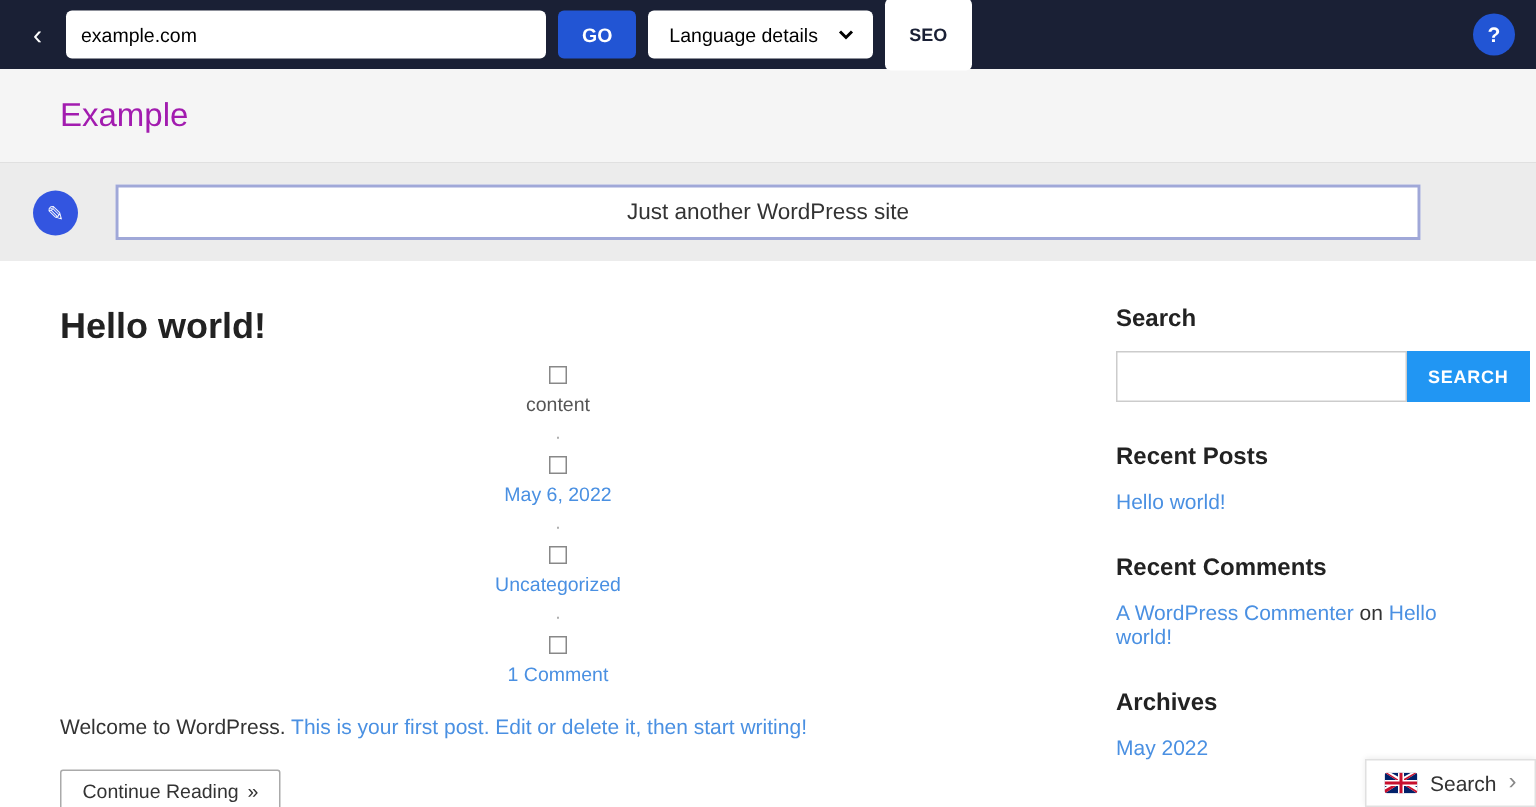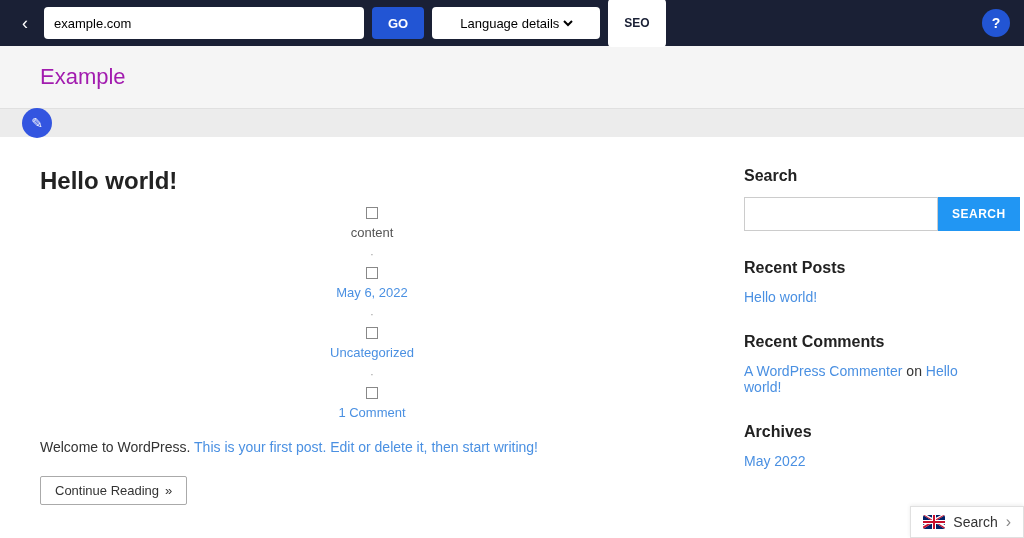--- a/index.html
+++ b/index.html
@@ -42,21 +42,21 @@
       padding: 6px 16px;
       font-size: 13px;
       font-weight: bold;
       cursor: pointer;
       height: 32px;
     }
     .toolbar-lang-select {
       background: #fff;
       border: none;
       border-radius: 4px;
-      padding: 0 24px;
+      padding: 0 10px;
       height: 32px;
       font-size: 13px;
       cursor: pointer;
       display: flex;
       align-items: center;
       gap: 6px;
       min-width: 150px;
     }
     .toolbar-lang-select select {
       background: transparent;
@@ -294,20 +294,21 @@
 </div>
 
 <div class="site-header-bar">
   <div class="site-title">Example</div>
 </div>
 
 <div class="tagline-bar">
   <button class="tagline-edit-btn">
     <span>✎</span>
   </button>
+  <input class="tagline-input" type="text" value="Just another WordPress site" style="">
 </div>
 
 <div class="main-content">
 
   <div class="main-left">
     <div class="post-title">Hello world!</div>
     <div class="post-meta">
       <span class="post-meta-icon"></span>
       <span>content</span>
       <span class="post-meta-sep">·</span>

